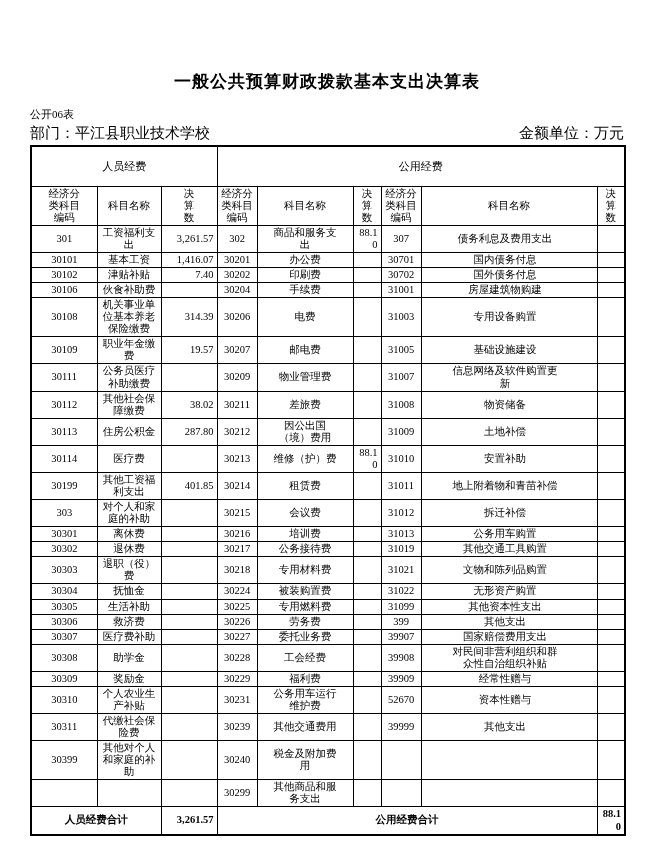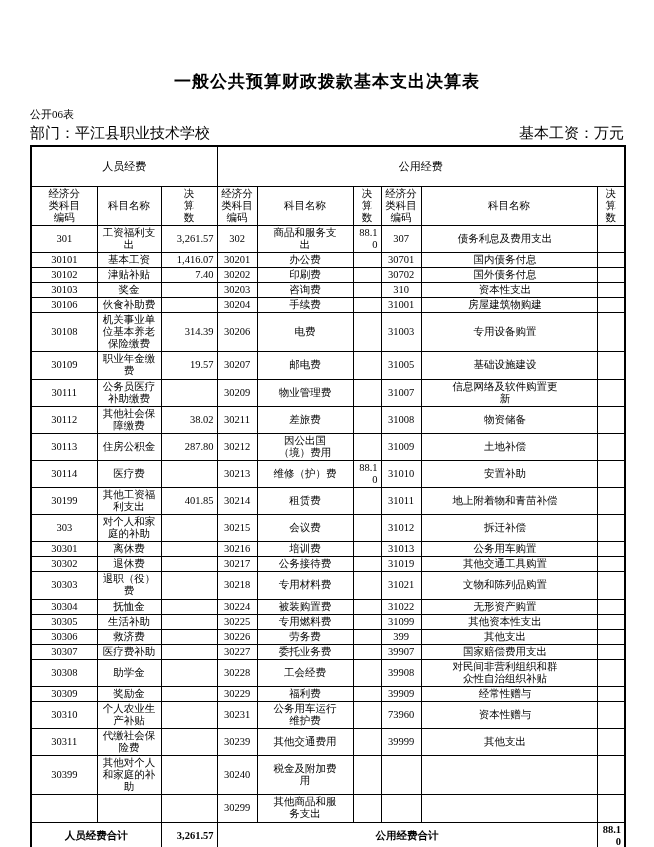--- a/index.html
+++ b/index.html
@@ -69,21 +69,21 @@
   td.total-label { text-align: center; }
 </style>
 </head>
 <body>
 
 <div class="page">
   <div class="title">一般公共预算财政拨款基本支出决算表</div>
   <div class="table-no">公开06表</div>
   <div class="meta-row">
     <span>部门：平江县职业技术学校</span>
-    <span>基本工资：万元</span>
+    <span>金额单位：万元</span>
   </div>
 
   <table>
     <colgroup>
       <col class="c0">
         <col class="c1">
         <col class="c2">
       <col class="c3">
         <col class="c4">
         <col class="c5">
@@ -136,31 +136,20 @@
           <td class="name c1">津贴补贴</td>
           <td class="amount c2">7.40</td>
           <td class="code c3">30202</td>
           <td class="name c4">印刷费</td>
           <td class="amount c5"></td>
           <td class="code c6">30702</td>
           <td class="name c7">国外债务付息</td>
           <td class="amount c8"></td>
         </tr>
         <tr>
-          <td class="code c0">30103</td>
-          <td class="name c1">奖金</td>
-          <td class="amount c2"></td>
-          <td class="code c3">30203</td>
-          <td class="name c4">咨询费</td>
-          <td class="amount c5"></td>
-          <td class="code c6">310</td>
-          <td class="name c7">资本性支出</td>
-          <td class="amount c8"></td>
-        </tr>
-        <tr>
           <td class="code c0">30106</td>
           <td class="name c1">伙食补助费</td>
           <td class="amount c2"></td>
           <td class="code c3">30204</td>
           <td class="name c4">手续费</td>
           <td class="amount c5"></td>
           <td class="code c6">31001</td>
           <td class="name c7">房屋建筑物购建</td>
           <td class="amount c8"></td>
         </tr>
@@ -351,21 +340,21 @@
           <td class="name c7">经常性赠与</td>
           <td class="amount c8"></td>
         </tr>
         <tr>
           <td class="code c0">30310</td>
           <td class="name c1">个人农业生产补贴</td>
           <td class="amount c2"></td>
           <td class="code c3">30231</td>
           <td class="name c4">公务用车运行维护费</td>
           <td class="amount c5"></td>
-          <td class="code c6">73960</td>
+          <td class="code c6">52670</td>
           <td class="name c7">资本性赠与</td>
           <td class="amount c8"></td>
         </tr>
         <tr>
           <td class="code c0">30311</td>
           <td class="name c1">代缴社会保险费</td>
           <td class="amount c2"></td>
           <td class="code c3">30239</td>
           <td class="name c4">其他交通费用</td>
           <td class="amount c5"></td>

